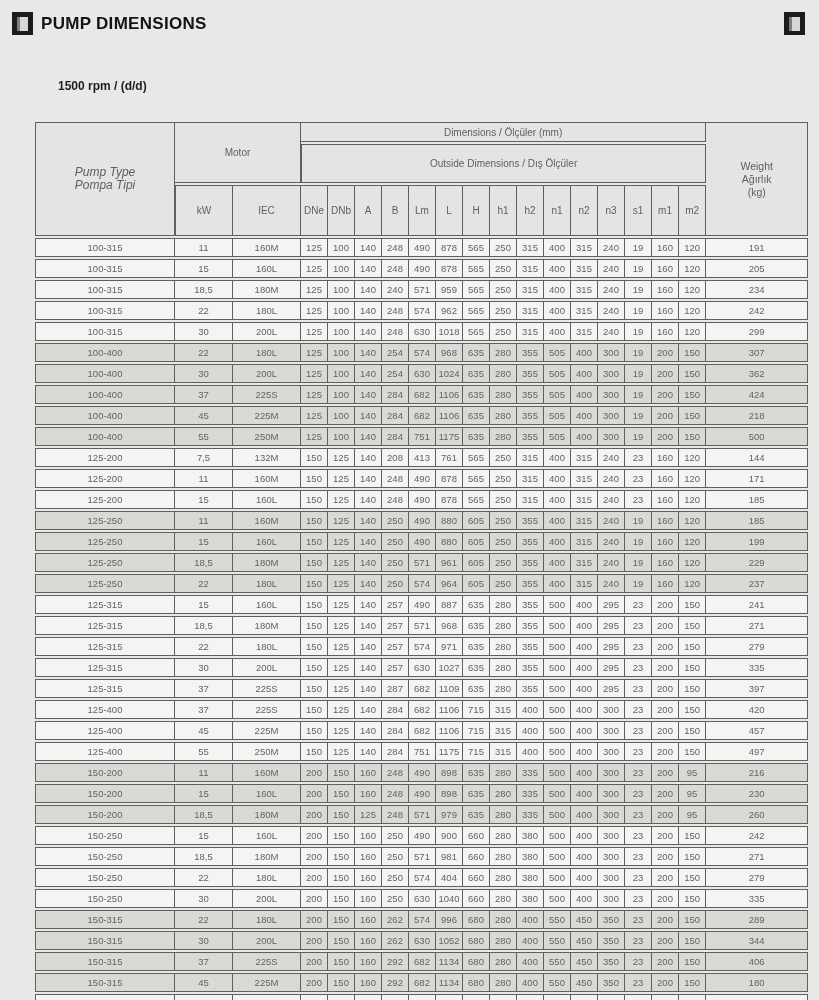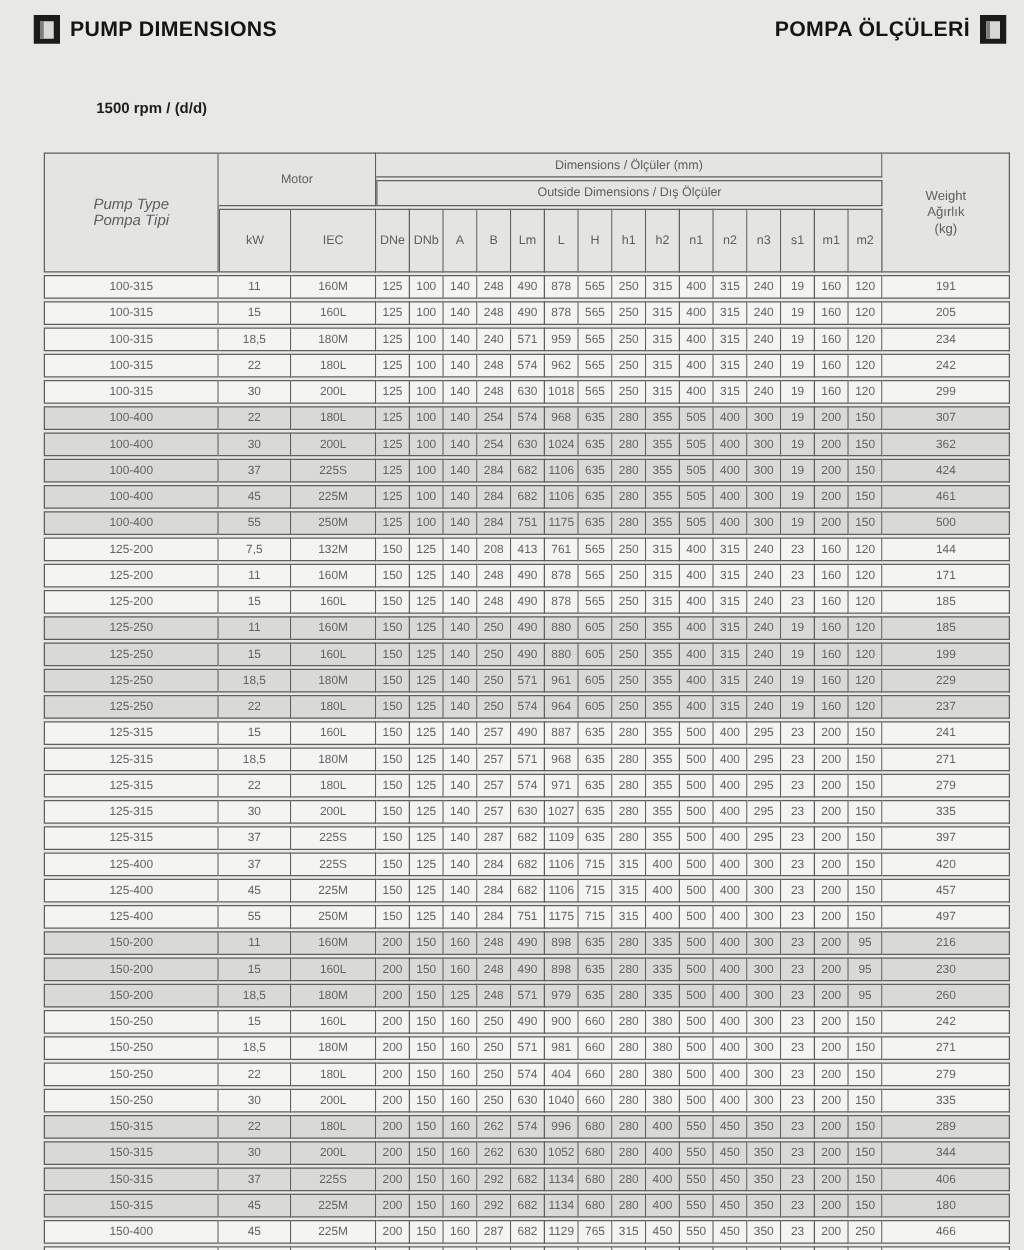--- a/index.html
+++ b/index.html
@@ -8,40 +8,39 @@
     background:var(--page-bg,#e8e8e6);
     font-family:"Liberation Sans", sans-serif;
     color:#444;
     overflow:hidden;
     position:relative;
   }
   
   .titlebar{
     display:flex;justify-content:space-between;align-items:flex-start;
     padding:12px 14px 0 12px;
-    margin-left:15px;
   }
   .title-group{display:flex;align-items:center;gap:8px;}
   .doc-icon{
     width:21px;height:23px;background:#1b1b1b;
     display:flex;align-items:center;justify-content:center;
     flex:0 0 auto;
   }
   .doc-icon .page{
     width:11px;height:14px;background:#d8d8d4;
     border-left:3px solid #7d7d7a;
     box-sizing:border-box;
   }
   .page-title{
     font-size:17px;font-weight:bold;color:#141414;
     letter-spacing:.3px;line-height:23px;
   }
   
   .subtitle{
-    margin:44px 0 0 77px;
+    margin:44px 0 0 58px;
     font-size:12px;font-weight:bold;color:#1e1e1e;
   }
   
   .table-wrap{margin:27px 0 0 35px;}
   table{
     width:773px;
     border-collapse:separate;
     border-spacing:0 2px;
     table-layout:fixed;
   }
@@ -56,21 +55,21 @@
     white-space:nowrap;
   }
   th:first-child,td:first-child{border-left:1px solid var(--line,#5f5f5f);}
   thead th{
     font-weight:normal;
     color:#5e5e60;
     background:var(--head-bg,#e4e4e2);
     font-size:10px;
   }
   thead .h-span{height:20px;}
-  thead .h-sub{height:21px;}
+  thead .h-sub{height:39px;}
   thead .h-cols th{height:49px;font-size:10px;}
   thead .h-2line{line-height:13px;font-size:12px;font-style:italic;}
   thead .h-3line{line-height:13px;font-size:10.5px;}
   tbody td{
     height:17px;
     font-size:9.5px;
     color:#636366;
     background:var(--row-light,#f4f4f2);
   }
   tbody tr.shaded td{background:var(--row-shaded,#d9d9d6);}
@@ -80,21 +79,20 @@
 <body>
 
 <div class="titlebar">
   <div class="title-group">
     <span class="doc-icon">
         <span class="page"></span>
       </span>
     <span class="page-title">PUMP DIMENSIONS</span>
   </div>
   <div class="title-group">
-    <span class="page-title">POMPA ÖLÇÜLERİ</span>
     <span class="doc-icon">
         <span class="page"></span>
       </span>
   </div>
 </div>
 
 <div class="subtitle">1500 rpm / (d/d)</div>
 
 <div class="table-wrap">
   <table>
@@ -337,21 +335,21 @@
           <td>1106</td>
           <td>635</td>
           <td>280</td>
           <td>355</td>
           <td>505</td>
           <td>400</td>
           <td>300</td>
           <td>19</td>
           <td>200</td>
           <td>150</td>
-          <td>461</td>
+          <td>218</td>
         </tr>
         <tr class="shaded">
           <td class="c-pump">100-400</td>
           <td>55</td>
           <td>250M</td>
           <td>125</td>
           <td>100</td>
           <td>140</td>
           <td>284</td>
           <td>751</td>

